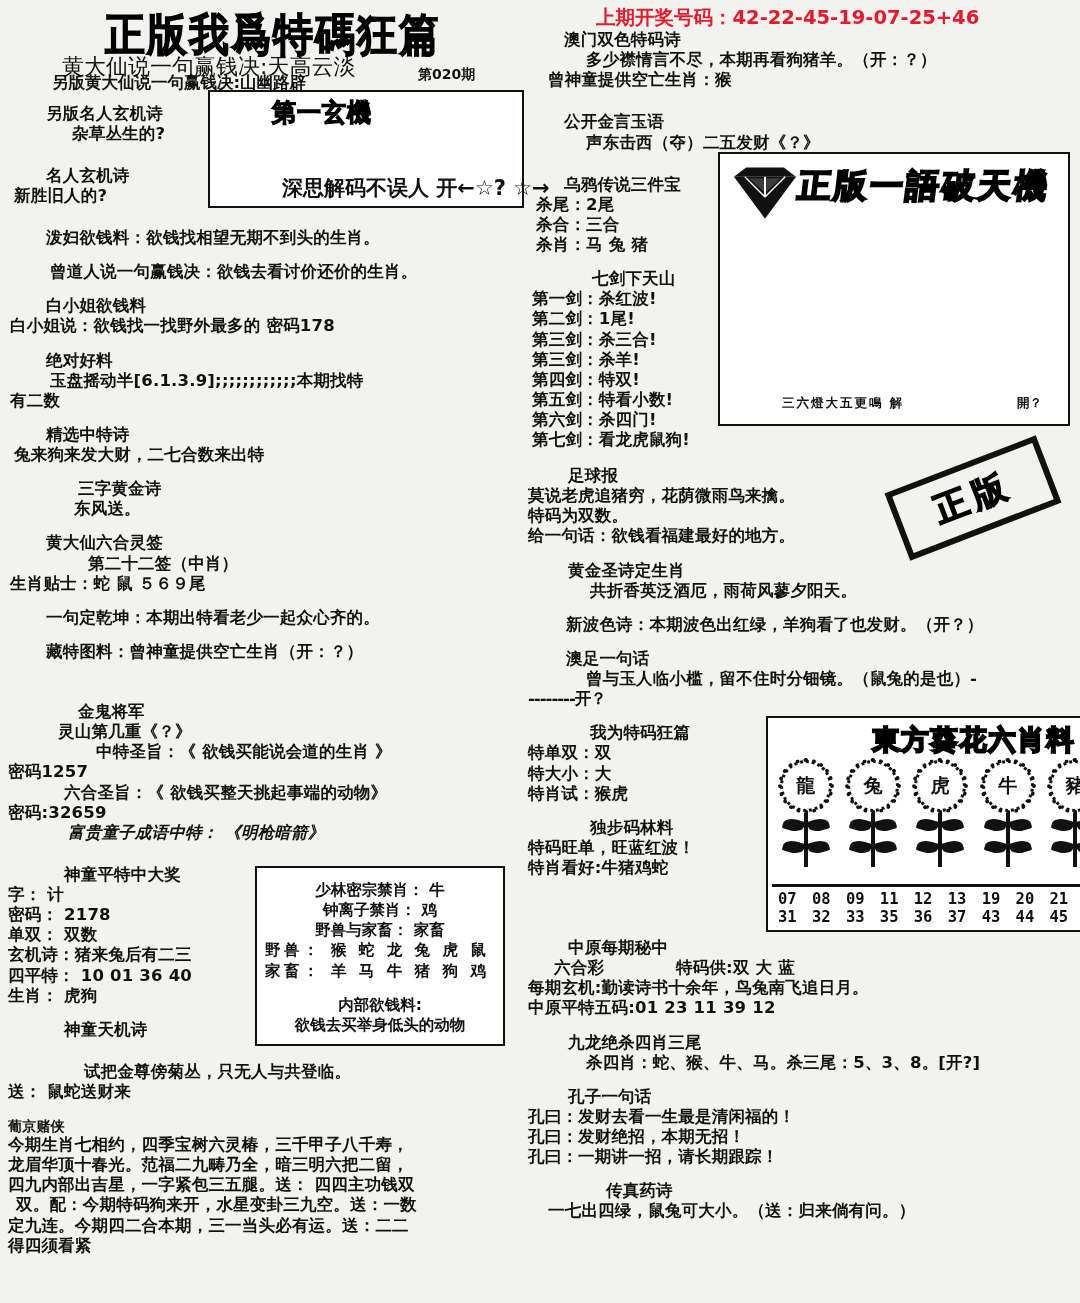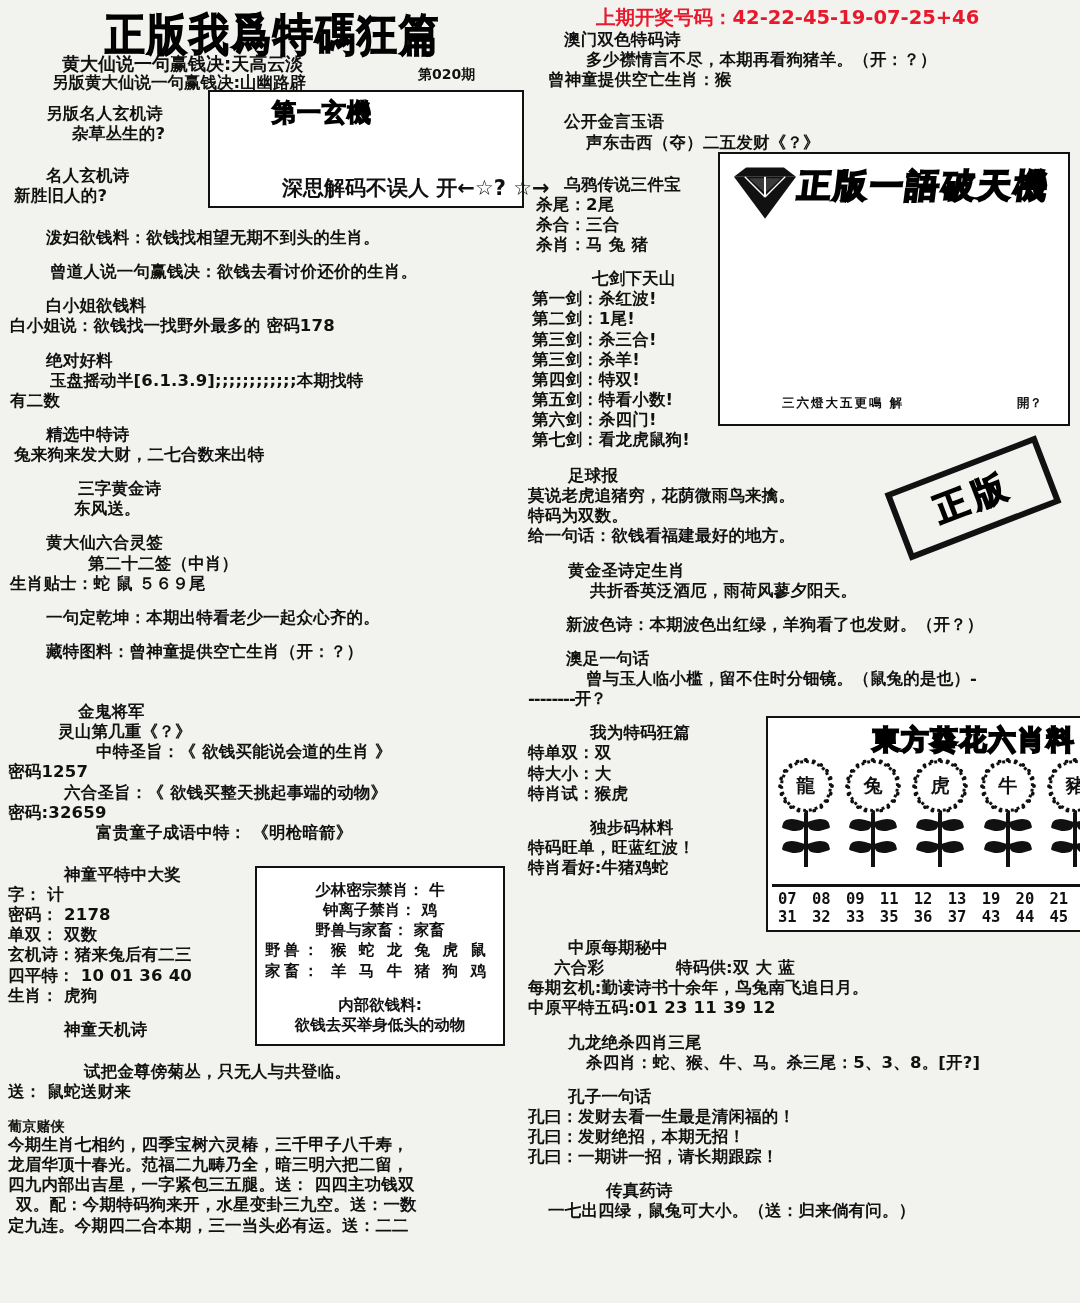--- a/index.html
+++ b/index.html
@@ -30,21 +30,21 @@
   .masthead{
     position:absolute;left:105px;top:4px;
     font-size:40px;font-weight:bold;
     font-family:"DejaVu Sans","Liberation Sans",sans-serif;
     letter-spacing:2px;
     transform:scaleY(1.12);
     transform-origin:left top;
     -webkit-text-stroke:1.1px #000;
     white-space:nowrap;
   }
-  .sub1{position:absolute;left:62px;top:52px;font-size:18px;font-weight:bold;white-space:nowrap;}
+  .sub1{position:absolute;left:62px;top:52px;font-size:22px;font-weight:normal;white-space:nowrap;}
   .sub2{position:absolute;left:52px;top:72px;font-size:16.5px;font-weight:bold;white-space:nowrap;}
   .issue{position:absolute;left:418px;top:66px;font-size:14px;font-weight:bold;white-space:nowrap;}
 
   
   .box{position:absolute;border:2.5px solid #111;background:#fff;box-sizing:border-box;}
 
   #box-xuanji{left:208px;top:90px;width:316px;height:118px;}
   #box-xuanji .bt{
     position:absolute;left:62px;top:4px;font-size:24px;font-weight:bold;
     -webkit-text-stroke:1.2px #000;letter-spacing:1px;
@@ -159,21 +159,21 @@
       <div class="t s16 ind1 nowrap">藏特图料：曾神童提供空亡生肖（开：？）</div>
     </div>
 
     <div style="position:absolute;left:0;top:702px;width:540px;">
       <div class="t s16 nowrap" style="padding-left:78px;">金鬼将军</div>
       <div class="t s16 nowrap" style="padding-left:58px;">灵山第几重《？》</div>
       <div class="t s16 nowrap" style="padding-left:96px;">中特圣旨：《 欲钱买能说会道的生肖 》</div>
       <div class="t s16 nowrap" style="padding-left:8px;">密码1257</div>
       <div class="t s16 nowrap" style="padding-left:64px;">六合圣旨：《 欲钱买整天挑起事端的动物》</div>
       <div class="t s16 nowrap" style="padding-left:8px;">密码:32659</div>
-      <div class="t s16 nowrap" style="padding-left:96px;">富贵童子成语中特： 《明枪暗箭》</div>
+      <div class="t s16 nowrap" style="padding-left:68px;font-style:italic;">富贵童子成语中特： 《明枪暗箭》</div>
       <div class="gap-l"></div>
       <div class="t s16 nowrap" style="padding-left:64px;">神童平特中大奖</div>
       <div class="t s16 nowrap" style="padding-left:8px;">字： 计</div>
       <div class="t s16 nowrap" style="padding-left:8px;">密码： 2178</div>
       <div class="t s16 nowrap" style="padding-left:8px;">单双： 双数</div>
       <div class="t s16 nowrap" style="padding-left:8px;">玄机诗：猪来兔后有二三</div>
       <div class="t s16 nowrap" style="padding-left:8px;">四平特： 10  01  36  40</div>
       <div class="t s16 nowrap" style="padding-left:8px;">生肖： 虎狗</div>
       <div class="gap"></div>
       <div class="t s16 nowrap" style="padding-left:64px;">神童天机诗</div>
@@ -182,20 +182,21 @@
       <div class="t s16 nowrap" style="padding-left:8px;">送： 鼠蛇送财来</div>
     </div>
 
     <div style="position:absolute;left:0;top:1118px;width:540px;">
       <div class="t s14 nowrap" style="padding-left:8px;">葡京赌侠</div>
       <div class="t s16 nowrap" style="padding-left:8px;">今期生肖七相约，四季宝树六灵椿，三千甲子八千寿，</div>
       <div class="t s16 nowrap" style="padding-left:8px;">龙眉华顶十春光。范福二九畴乃全，暗三明六把二留，</div>
       <div class="t s16 nowrap" style="padding-left:8px;">四九内部出吉星，一字紧包三五腿。送： 四四主功钱双</div>
       <div class="t s16 nowrap" style="padding-left:16px;">双。配：今期特码狗来开，水星变卦三九空。送：一数</div>
       <div class="t s16 nowrap" style="padding-left:8px;">定九连。今期四二合本期，三一当头必有运。送：二二</div>
+      <div class="t s16 nowrap" style="padding-left:8px;">得四须看紧</div>
     </div>
   </div>
 
   <div class="box" id="box-shaolin">
     <div style="padding:12px 8px 0 8px;">
       <div class="l c">少林密宗禁肖： 牛</div>
       <div class="l c">钟离子禁肖： 鸡</div>
       <div class="l c">野兽与家畜： 家畜</div>
       <div class="l wide">野兽： 猴 蛇 龙 兔 虎 鼠</div>
       <div class="l wide">家畜： 羊 马 牛 猪 狗 鸡</div>

